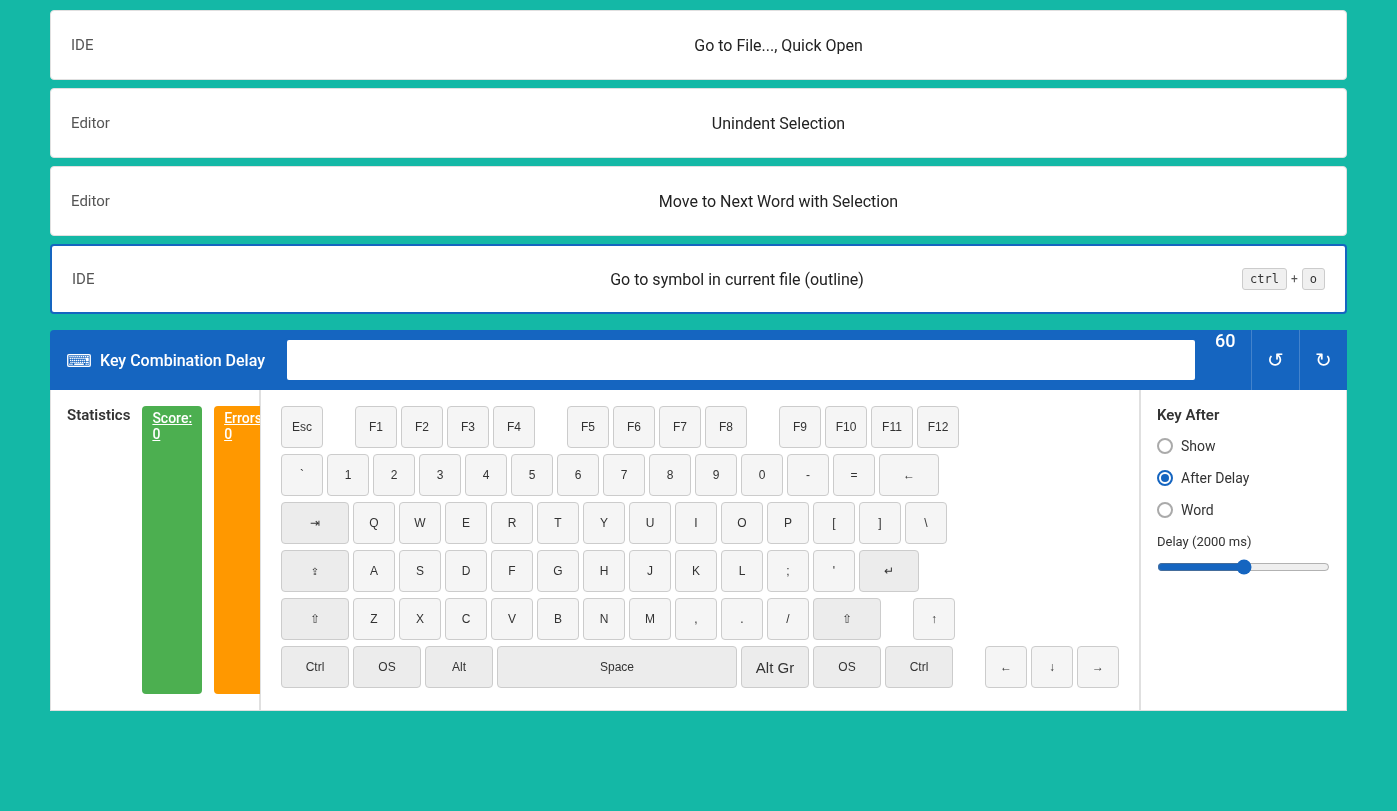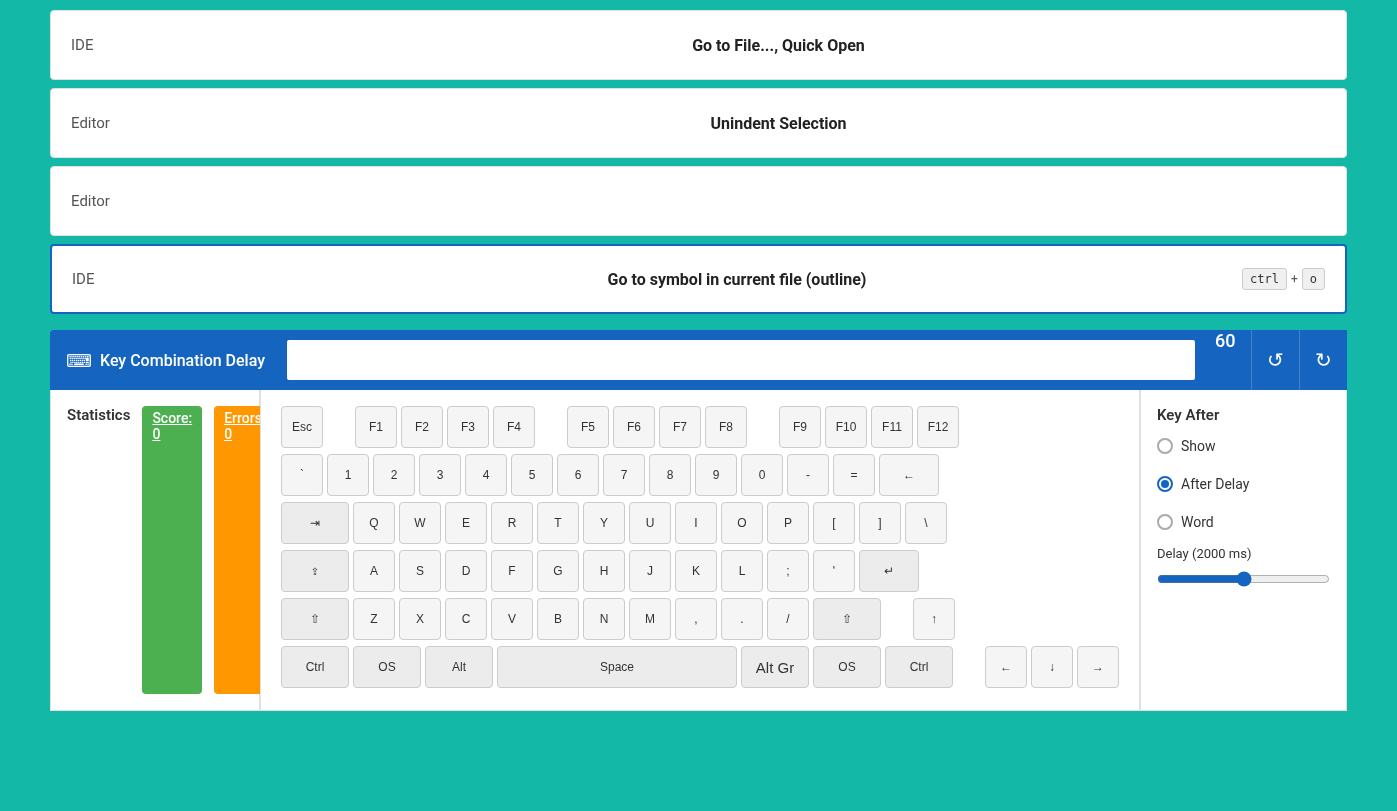--- a/index.html
+++ b/index.html
@@ -45,21 +45,21 @@
       width: 160px;
       color: #555;
       font-size: 15px;
       flex-shrink: 0;
     }
 
     .shortcut-action {
       flex: 1;
       font-size: 16px;
       color: #222;
-      font-weight: 700;
+      font-weight: 400;
       text-align: center;
     }
 
     .shortcut-keys {
       display: flex;
       align-items: center;
       gap: 4px;
       margin-left: auto;
     }
 
@@ -235,21 +235,21 @@
     .hints-title {
       font-size: 15px;
       font-weight: 600;
       color: #333;
       margin-bottom: 14px;
     }
 
     .radio-group {
       display: flex;
       flex-direction: column;
-      gap: 22px;
+      gap: 16px;
       margin-bottom: 16px;
     }
 
     .radio-item {
       display: flex;
       align-items: center;
       gap: 8px;
       cursor: pointer;
     }
 
@@ -300,20 +300,21 @@
     </div>
 
     <div class="shortcut-row">
       <div class="shortcut-context">Editor</div>
       <div class="shortcut-action">Unindent Selection</div>
       <div class="shortcut-keys"></div>
     </div>
 
     <div class="shortcut-row">
       <div class="shortcut-context">Editor</div>
+      <div class="shortcut-action">Move to Next Word with Selection</div>
       <div class="shortcut-keys"></div>
     </div>
 
     <div class="shortcut-row active">
       <div class="shortcut-context">IDE</div>
       <div class="shortcut-action">Go to symbol in current file (outline)</div>
       <div class="shortcut-keys">
         <span class="key-badge">ctrl</span>
         <span class="key-plus">+</span>
         <span class="key-badge">o</span>

